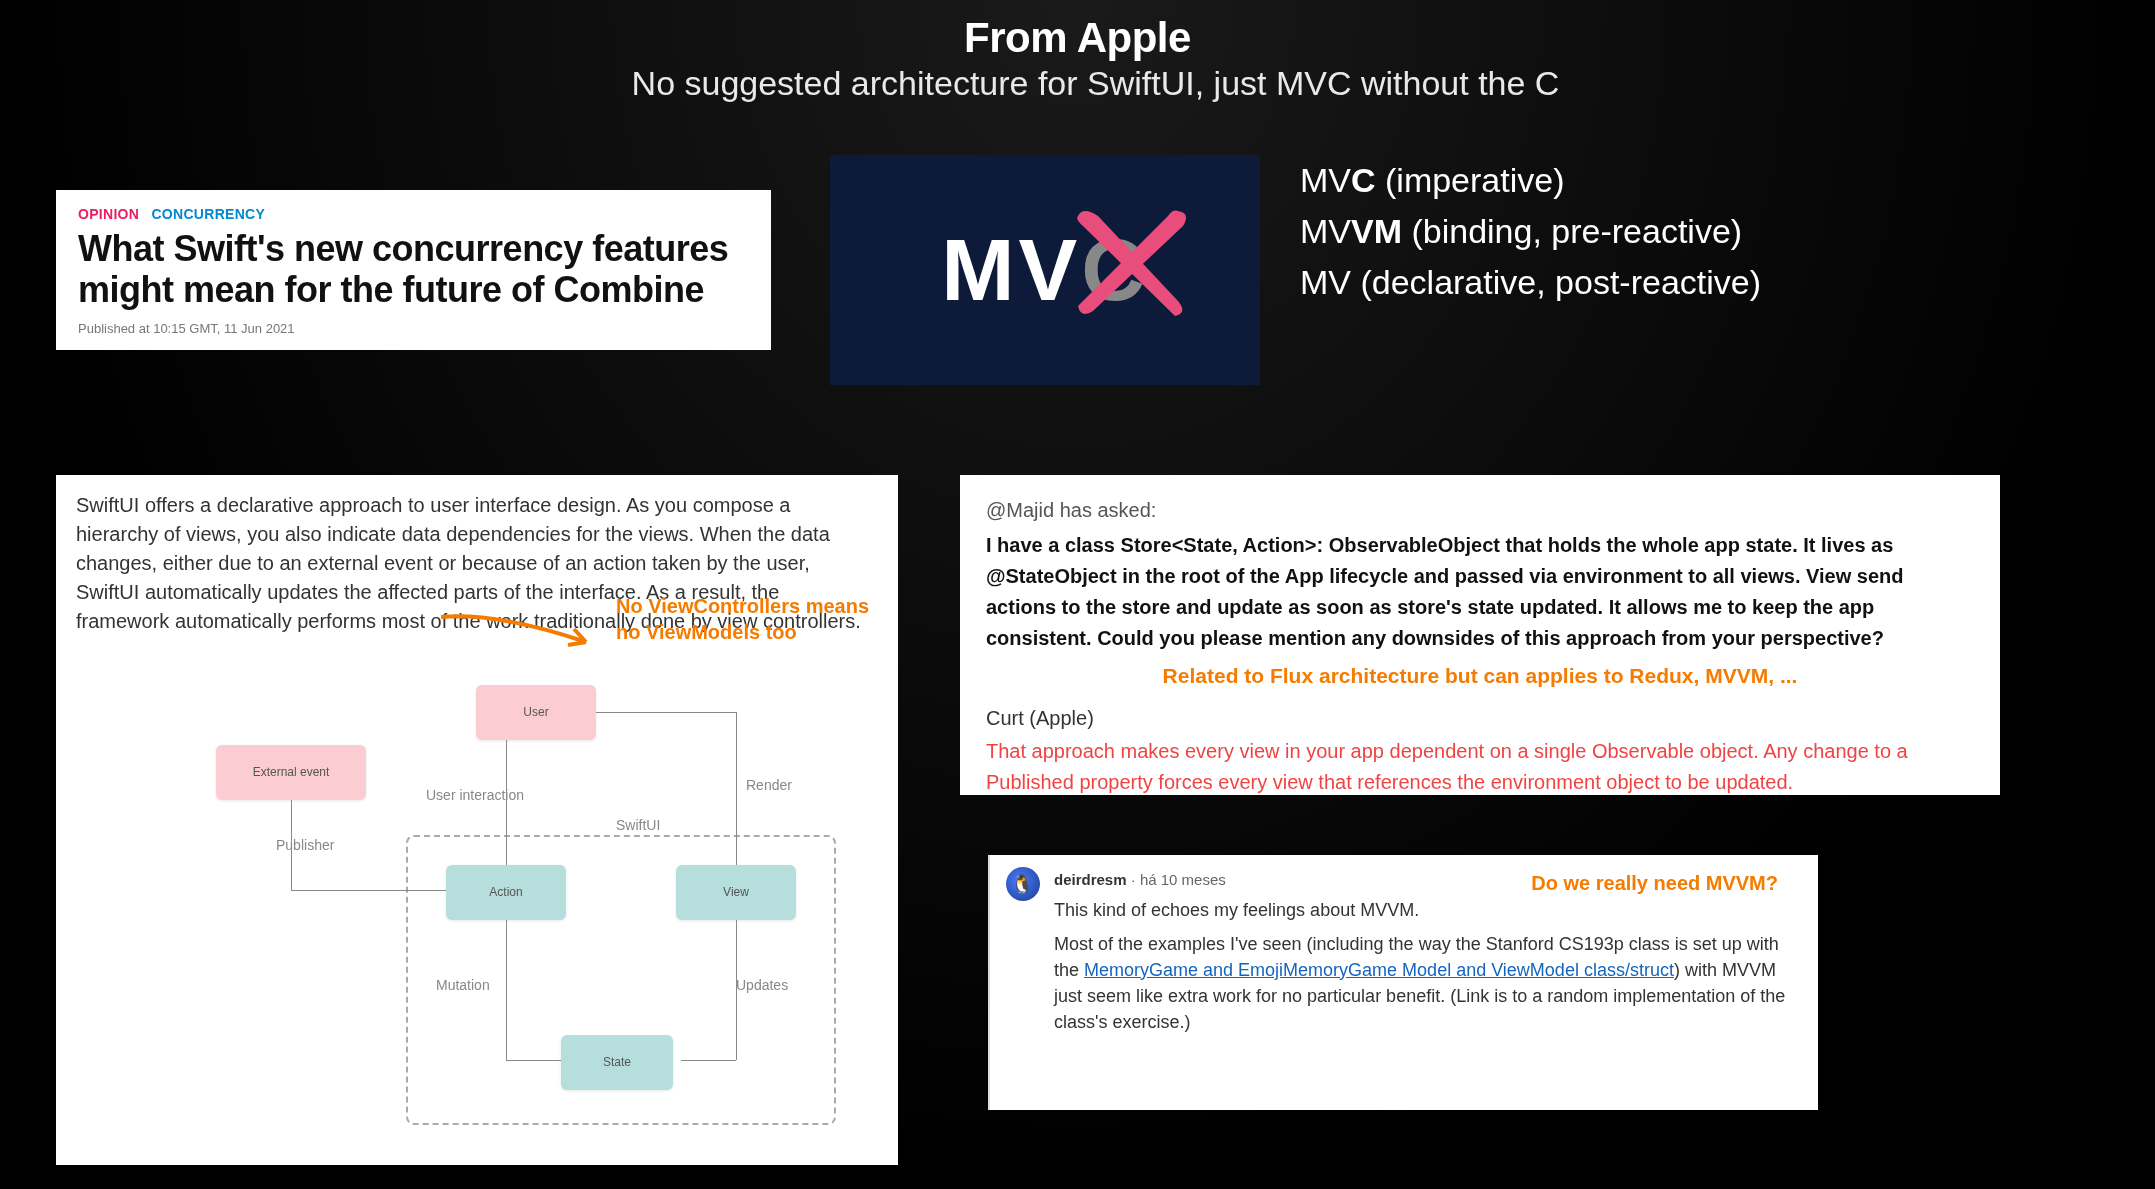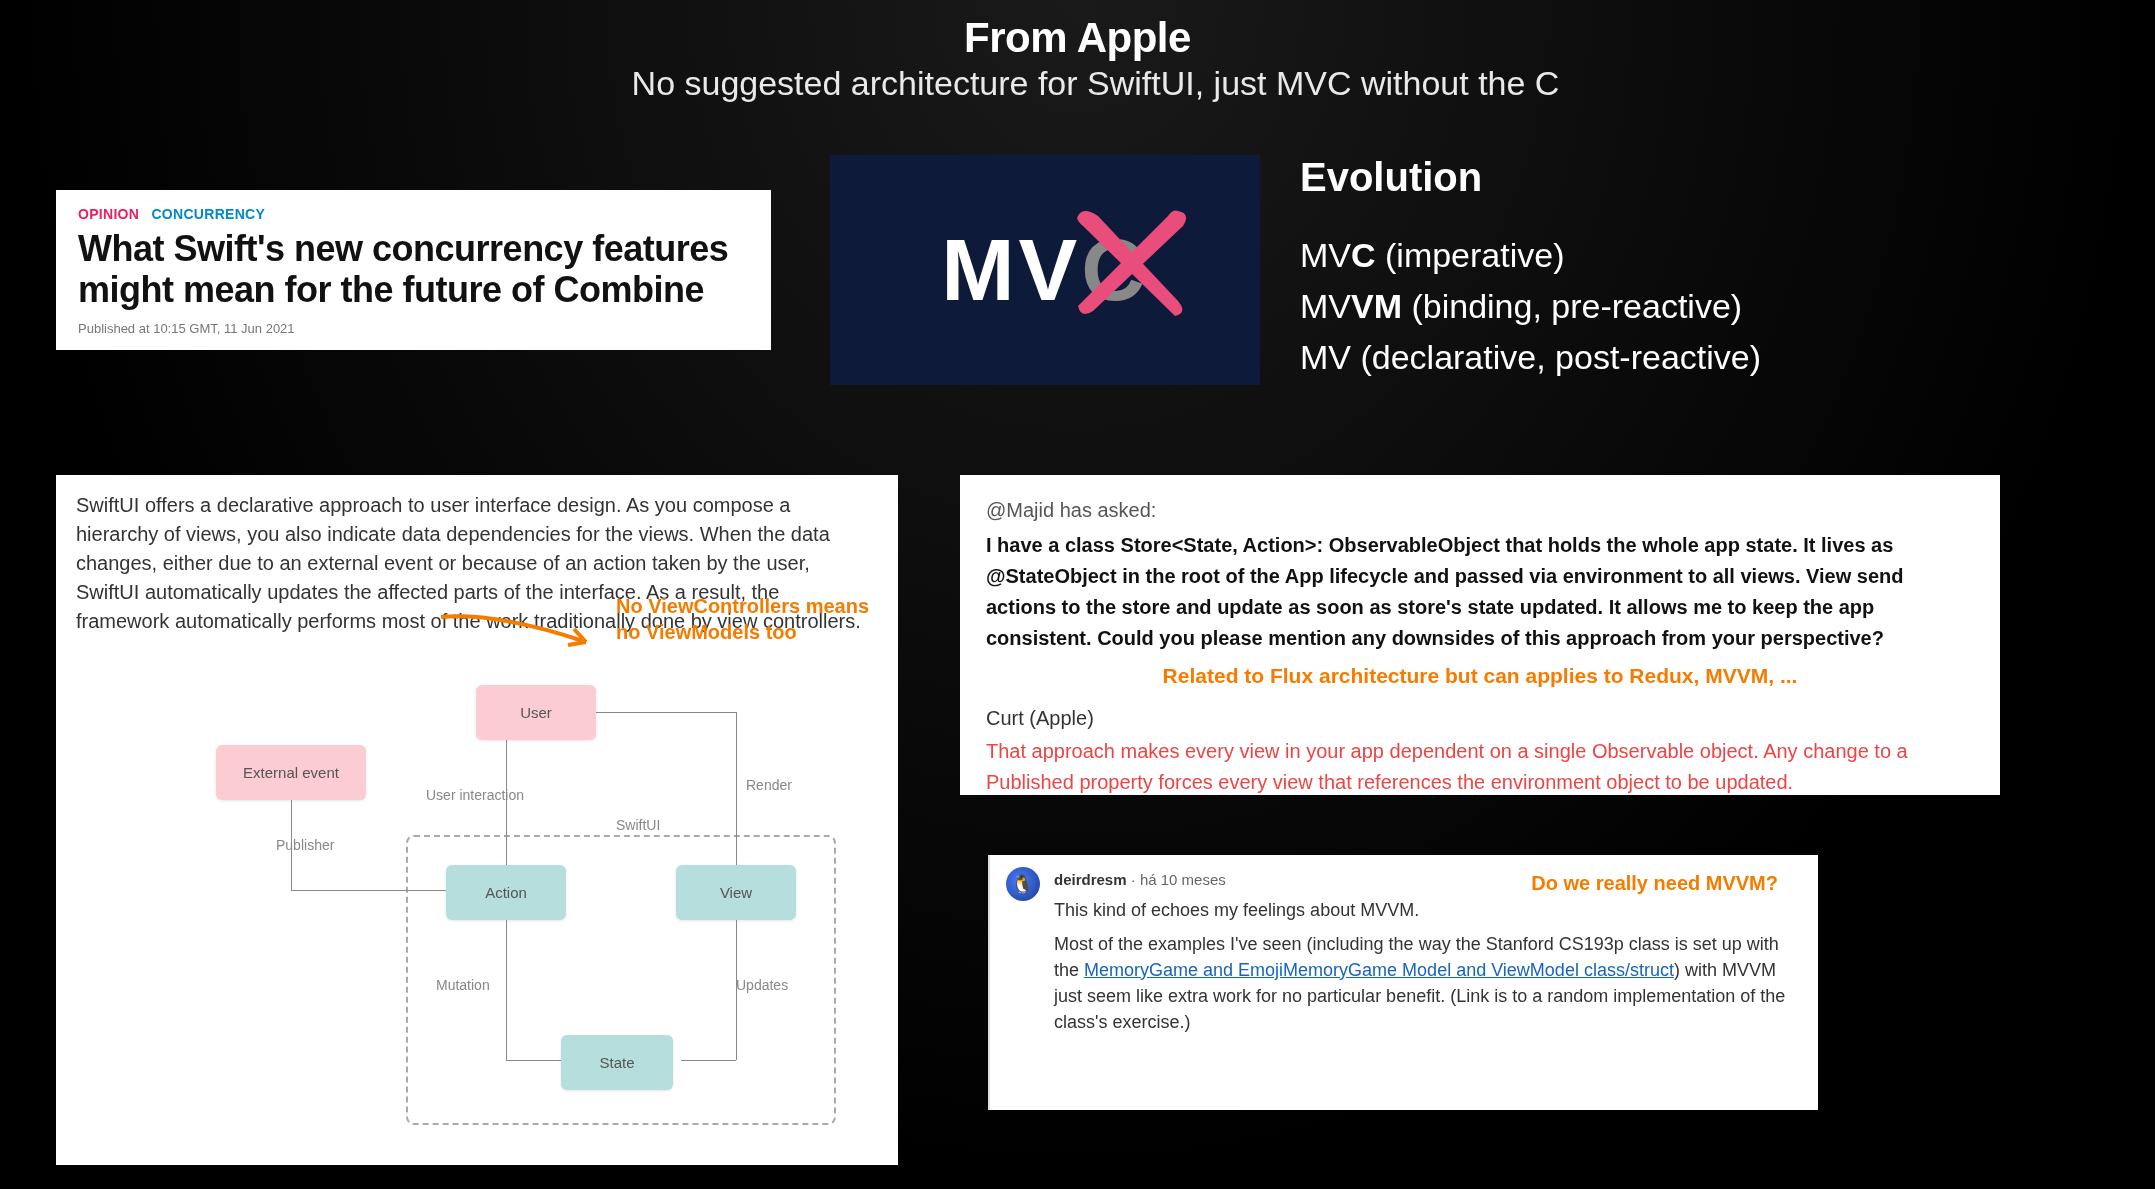--- a/index.html
+++ b/index.html
@@ -63,21 +63,21 @@
   }
   .annotation-text {
     position: absolute; top: 118px; left: 560px; width: 280px;
     color: #f57c00; font-weight: 700; font-size: 20px; line-height: 1.3;
   }
   .diagram {
     position: absolute; top: 190px; left: 160px; width: 640px; height: 480px;
   }
   .d-box {
     position: absolute; border-radius: 6px; display:flex; align-items:center; justify-content:center;
-    font-size: 15px; color: #555; box-shadow: 0 1px 3px rgba(0,0,0,0.1);
+    font-size: 12px; color: #555; box-shadow: 0 1px 3px rgba(0,0,0,0.1);
   }
   .d-pink { background: #fbccd2; }
   .d-teal { background: #b6dedc; }
   .swiftui-container {
     position: absolute; border: 2px dashed #aaa; border-radius: 8px;
   }
   .d-label { position: absolute; font-size: 14px; color: #888; }
 
   .curt-card {
     position: absolute; left: 960px; top: 0; width: 1040px; height: 320px;
@@ -137,21 +137,20 @@
           <svg viewBox="0 0 140 140">
             <path d="M15 25 Q 20 15 35 25 L 115 110 Q 125 122 112 125 L 20 35 Q 12 28 15 25 Z" fill="#e84d7b"></path>
             <path d="M115 20 Q 128 22 120 35 L 30 120 Q 18 128 15 115 L 105 25 Q 110 18 115 20 Z" fill="#e84d7b"></path>
           </svg>
         </span>
       </span>
     </div>
   </div>
 
   <div class="evolution">
-    <div class="evo-title">Evolution</div>
     <div class="evo-line">
       <span>MV</span><b>C</b><span> (imperative)</span>
     </div>
     <div class="evo-line">
       <span>MV</span><b>VM</b><span> (binding, pre-reactive)</span>
     </div>
     <div class="evo-line">
       <span>MV</span><b></b><span> (declarative, post-reactive)</span>
     </div>
   </div>

